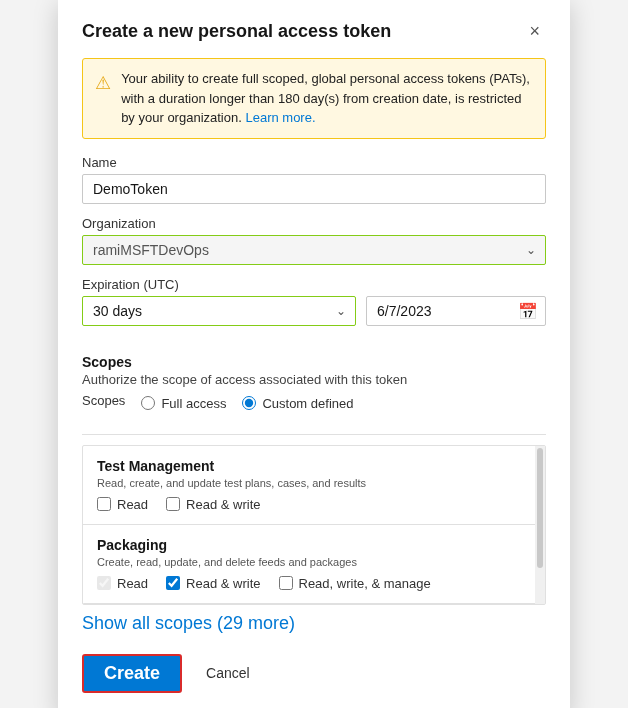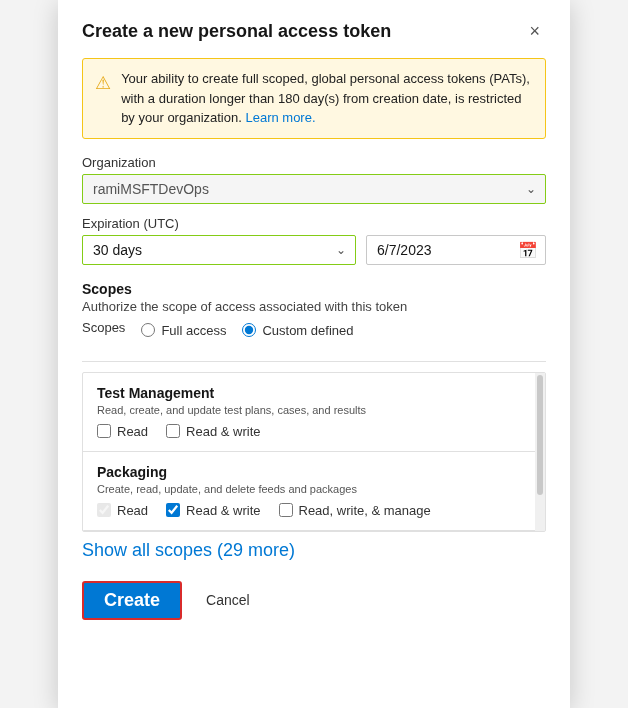--- a/index.html
+++ b/index.html
@@ -101,21 +101,21 @@
       right: 10px;
       top: 50%;
       transform: translateY(-50%);
       pointer-events: none;
       color: #555;
       font-size: 12px;
     }
     .expiration-row {
       display: flex;
       gap: 10px;
-      margin-bottom: 16px;
+      margin-bottom: 28px;
     }
     .expiration-row .form-select-wrapper {
       flex: 1;
     }
     .date-input-wrapper {
       position: relative;
       width: 180px;
     }
     .date-input {
       width: 100%;
@@ -286,20 +286,24 @@
   </div>
 
   <div class="warning-banner">
     <span class="warning-icon">⚠</span>
     <span>
       <span>Your ability to create full scoped, global personal access tokens (PATs), with a duration longer than 180 day(s) from creation date, is restricted by your organization.</span>
       <a href="#">Learn more.</a>
     </span>
   </div>
 
+  <div class="form-section">
+    <label class="form-label">Name</label>
+    <input class="form-input" type="text" value="DemoToken" style="">
+  </div>
 
   <div class="form-section">
     <label class="form-label">Organization</label>
     <div class="form-select-wrapper">
       <select class="form-select">
         <option>ramiMSFTDevOps</option>
       </select>
       <span class="select-chevron">⌄</span>
     </div>
   </div>

